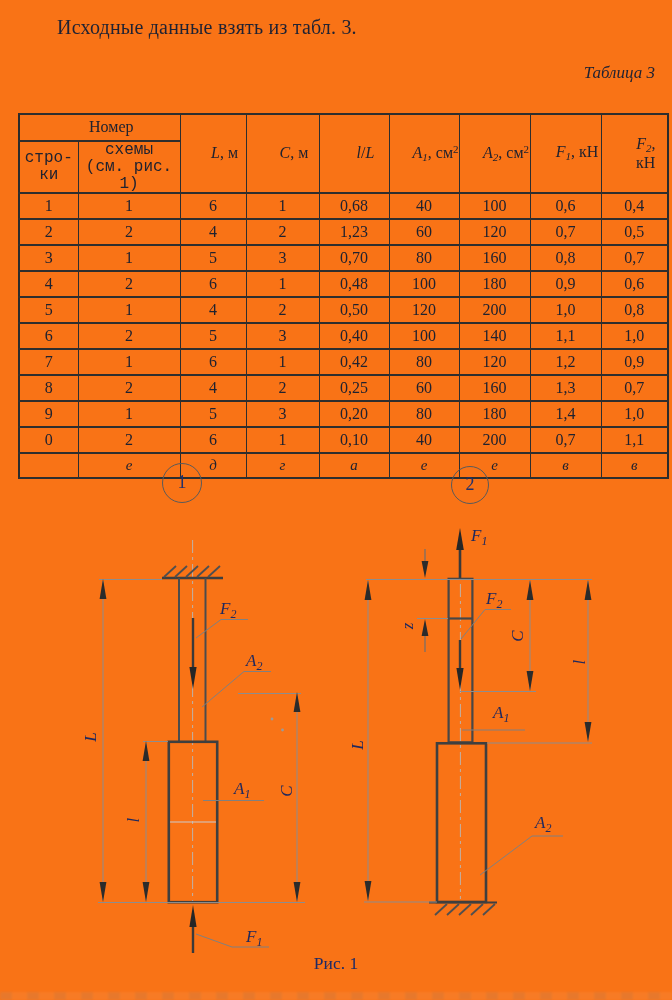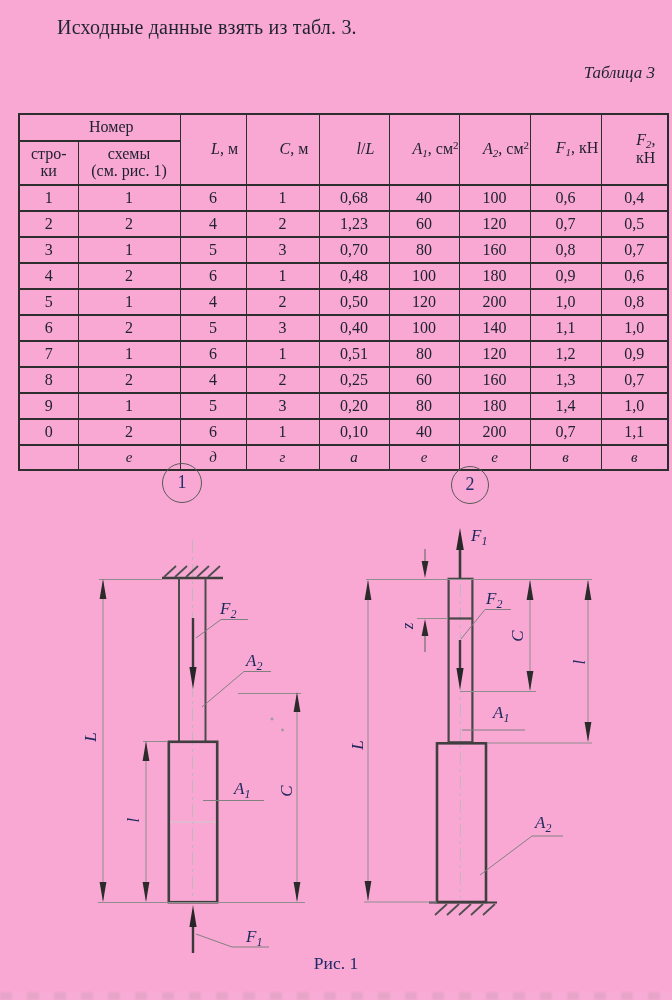--- a/index.html
+++ b/index.html
@@ -1,29 +1,29 @@
 <!DOCTYPE html>
 <html><head>
 <meta charset="utf-8">
 <style>
   html,body{margin:0;padding:0;background:#ffffff;}
-  .page{position:relative;width:672px;height:1000px;background:#f9a8d4;overflow:hidden;
+  .page{position:relative;width:672px;height:1000px;background:#f97316;overflow:hidden;
         font-family:"Liberation Serif",serif;color:#22242e;}
   .intro{position:absolute;left:57px;top:16px;font-size:20px;letter-spacing:.2px;color:#1f2233;}
   .tbl-caption{position:absolute;right:17px;top:63px;font-size:17px;font-style:italic;color:#1f2233;margin-left:40px;}
 
   
   table.data{position:absolute;left:18px;top:113px;width:649px;border-collapse:collapse;
              table-layout:fixed;border:2.5px solid #2b2b2b;}
   table.data th,table.data td{border:1.5px solid #2e2e2e;border-top-width:2px;border-bottom-width:2px;
              text-align:center;vertical-align:middle;padding:0;font-weight:normal;
              font-size:16px;color:#20222f;line-height:1.05;}
   tr.h1 th{height:25px;padding-left:23px;}
   tr.h2 th{height:42px;}
-  th.pre{white-space:pre-line;}
+  th.pre{white-space:pre-line;font-family:Liberation Mono, monospace;}
   th.small{font-size:15.5px;}
   tbody tr.d td{height:24px;}
   tbody tr.letters td{height:23px;font-style:italic;font-size:15px;}
   table.data i{font-style:italic;}
   table.data sub{font-size:11px;font-style:italic;vertical-align:-3px;}
   table.data sup{font-size:11px;vertical-align:5px;}
 
   
   svg.fig{position:absolute;left:0;top:450px;}
   .circ{position:absolute;border:1.6px solid #5a5a5a;border-radius:50%;
@@ -140,21 +140,21 @@
           <td>100</td>
           <td>140</td>
           <td>1,1</td>
           <td>1,0</td>
         </tr>
         <tr class="d">
           <td>7</td>
           <td>1</td>
           <td>6</td>
           <td>1</td>
-          <td>0,51</td>
+          <td>0,42</td>
           <td>80</td>
           <td>120</td>
           <td>1,2</td>
           <td>0,9</td>
         </tr>
         <tr class="d">
           <td>8</td>
           <td>2</td>
           <td>4</td>
           <td>2</td>

